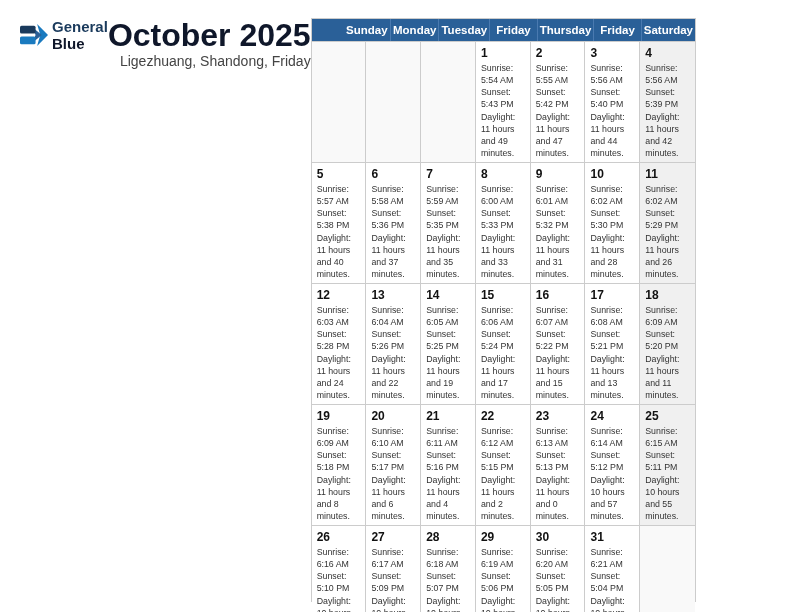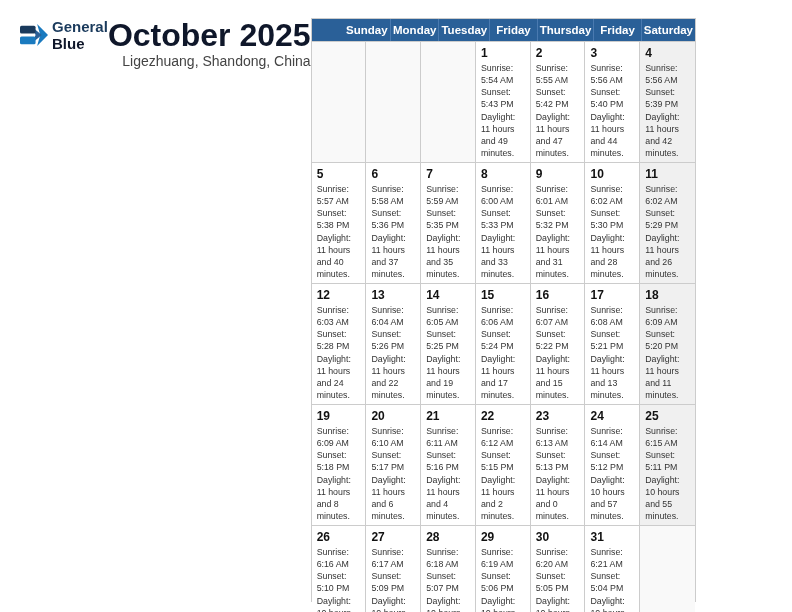--- a/index.html
+++ b/index.html
@@ -124,21 +124,21 @@
         <rect x="0" y="6" width="20" height="10" rx="2" fill="#1a3a5c"></rect>
         <rect x="0" y="20" width="20" height="10" rx="2" fill="#1a7abf"></rect>
       </svg>
       <div class="logo-text">
         <div>General</div>
         <div><span>Blue</span></div>
       </div>
     </div>
     <div class="title-block">
       <div class="month-title">October 2025</div>
-      <div class="location">Ligezhuang, Shandong, China</div>
+      <div class="location">Ligezhuang, Shandong, Friday</div>
     </div>
   </div>
 
   <div class="calendar">
     <div class="cal-header-row">
     <div class="cal-header-cell">Sunday</div>
         <div class="cal-header-cell">Monday</div>
         <div class="cal-header-cell">Tuesday</div>
         <div class="cal-header-cell">Friday</div>
         <div class="cal-header-cell">Thursday</div>

